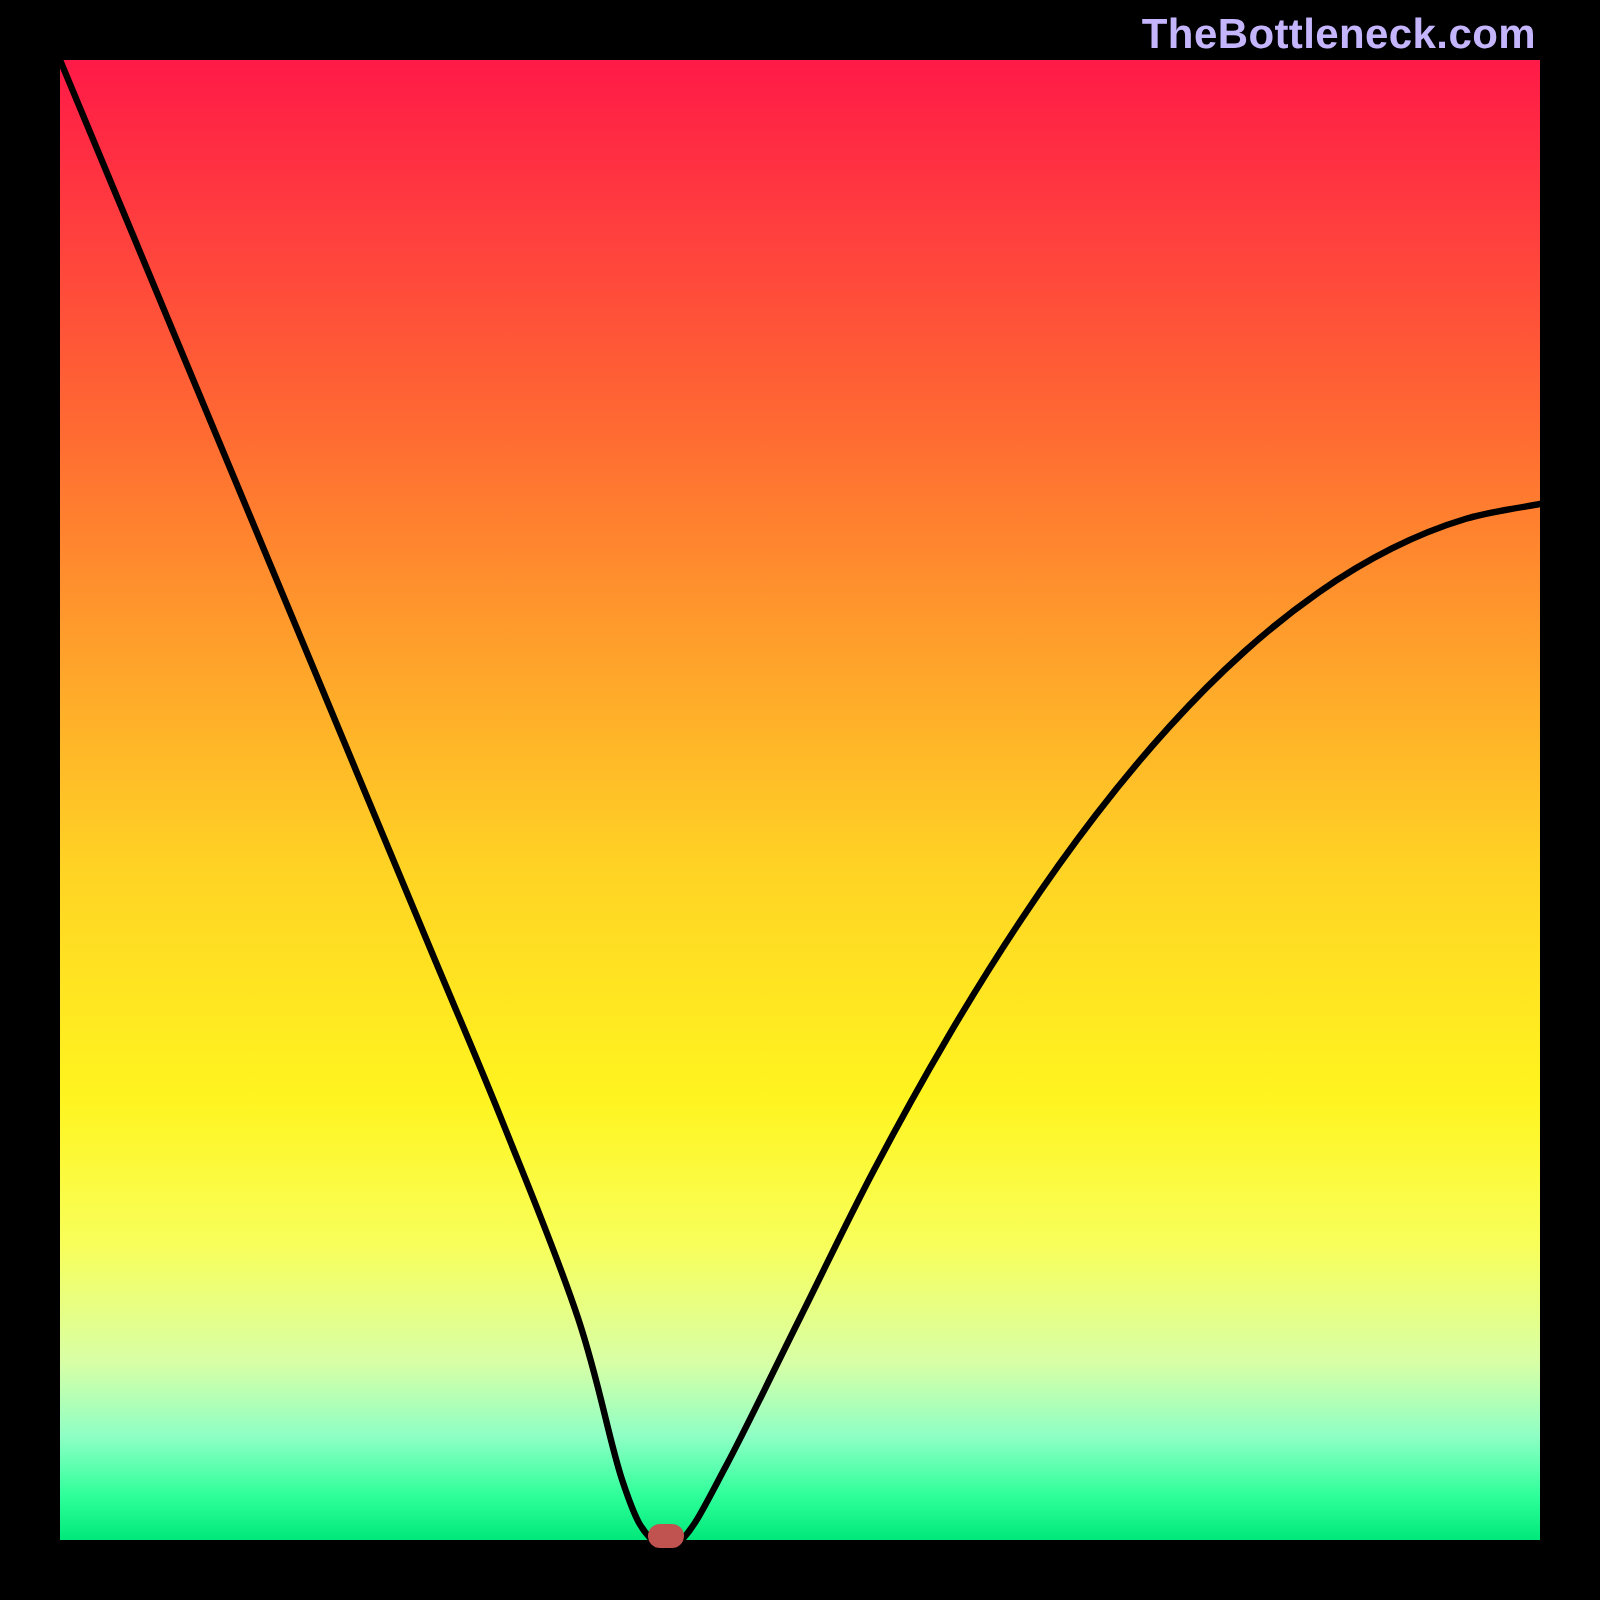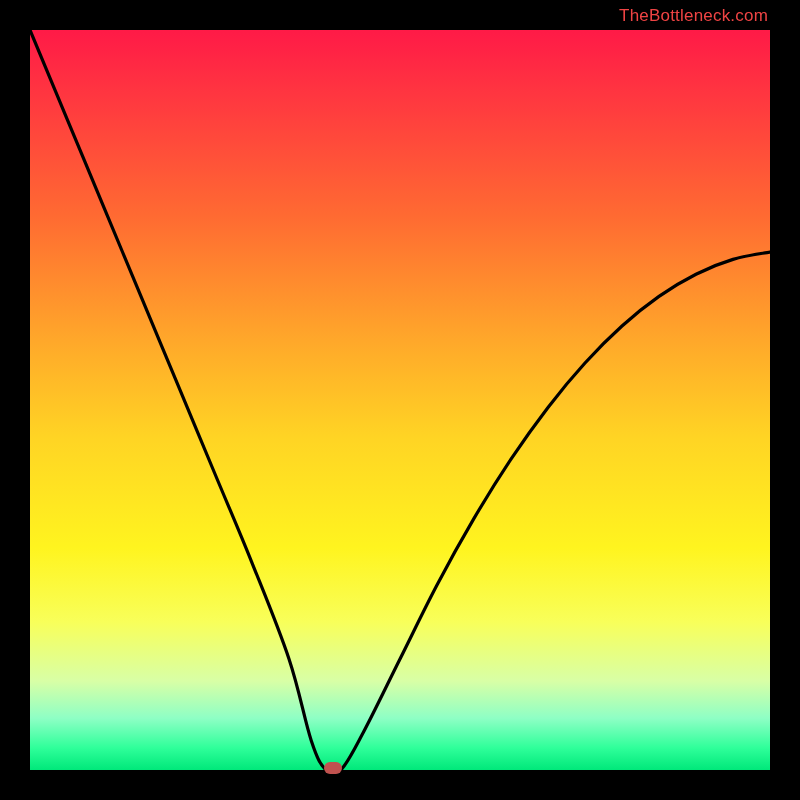--- a/index.html
+++ b/index.html
@@ -29,23 +29,23 @@
       #8effc5 93%,
       #2fff9a 97%,
       #00e87a 100%
     );
   }
   .watermark {
     position: absolute;
     top: 6px;
     right: 32px;
     font-family: Arial, Helvetica, sans-serif;
-    font-size: 17px;
-    font-weight: 400;
-    color: #ef4444;
+    font-size: 21px;
+    font-weight: 700;
+    color: #c4b5fd;
     letter-spacing: 0.2px;
   }
   svg.curve {
     position: absolute;
     left: 0; top: 0;
     width: 740px;
     height: 740px;
   }
   .marker {
     position: absolute;

